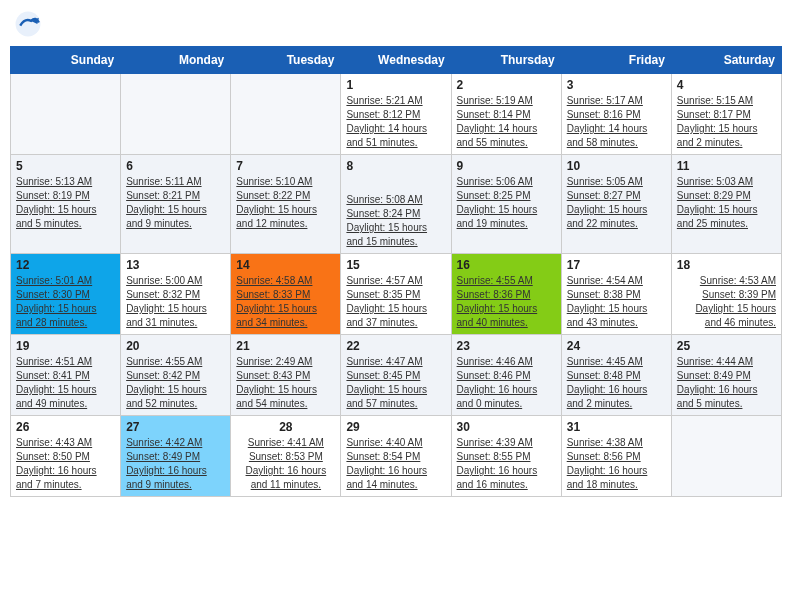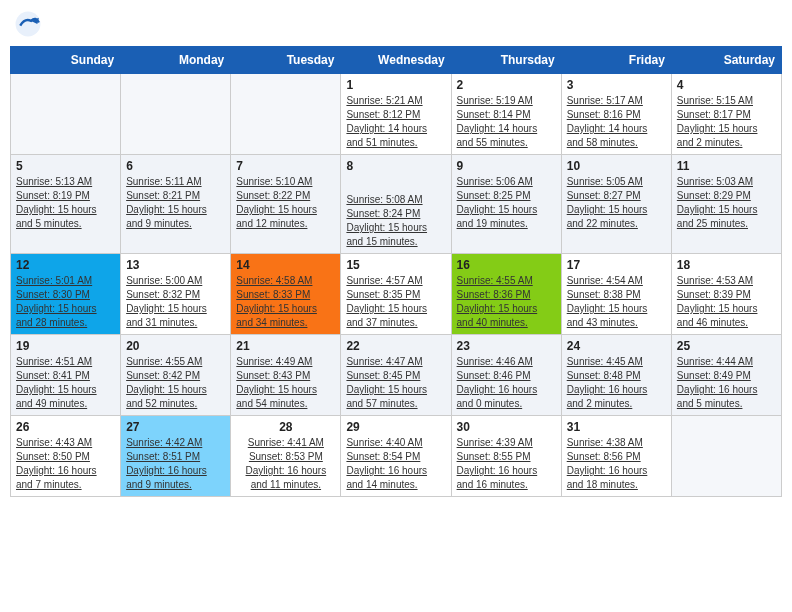--- a/index.html
+++ b/index.html
@@ -256,21 +256,21 @@
         </td>
         <td style="background: rgb(255, 255, 255);">
           <div class="day-number">17</div>
           <div class="day-info" style="white-space: pre-line;">Sunrise: 4:54 AM
 Sunset: 8:38 PM
 Daylight: 15 hours
 and 43 minutes.</div>
         </td>
         <td style="background: rgb(255, 255, 255);">
           <div class="day-number">18</div>
-          <div class="day-info" style="white-space: pre-line;">Sunrise: 4:53 AM
+          <div class="day-info" style="white-space: pre-line; text-align: right;">Sunrise: 4:53 AM
 Sunset: 8:39 PM
 Daylight: 15 hours
 and 46 minutes.</div>
         </td>
       </tr>
       <tr>
         <td style="background: rgb(240, 243, 248);">
           <div class="day-number">19</div>
           <div class="day-info" style="white-space: pre-line;">Sunrise: 4:51 AM
 Sunset: 8:41 PM
@@ -279,21 +279,21 @@
         </td>
         <td style="background: rgb(240, 243, 248);">
           <div class="day-number">20</div>
           <div class="day-info" style="white-space: pre-line;">Sunrise: 4:55 AM
 Sunset: 8:42 PM
 Daylight: 15 hours
 and 52 minutes.</div>
         </td>
         <td style="background: rgb(240, 243, 248);">
           <div class="day-number">21</div>
-          <div class="day-info" style="white-space: pre-line;">Sunrise: 4:49 AM
+          <div class="day-info" style="white-space: pre-line;">Sunrise: 2:49 AM
 Sunset: 8:43 PM
 Daylight: 15 hours
 and 54 minutes.</div>
         </td>
         <td style="background: rgb(240, 243, 248);">
           <div class="day-number">22</div>
           <div class="day-info" style="white-space: pre-line;">Sunrise: 4:47 AM
 Sunset: 8:45 PM
 Daylight: 15 hours
 and 57 minutes.</div>
@@ -324,21 +324,21 @@
         <td style="background: rgb(255, 255, 255);">
           <div class="day-number">26</div>
           <div class="day-info" style="white-space: pre-line;">Sunrise: 4:43 AM
 Sunset: 8:50 PM
 Daylight: 16 hours
 and 7 minutes.</div>
         </td>
         <td style="background: #7dd3fc;">
           <div class="day-number">27</div>
           <div class="day-info" style="white-space: pre-line;">Sunrise: 4:42 AM
-Sunset: 8:51 PM
+Sunset: 8:49 PM
 Daylight: 16 hours
 and 9 minutes.</div>
         </td>
         <td style="background: rgb(255, 255, 255); text-align: center;">
           <div class="day-number">28</div>
           <div class="day-info" style="white-space: pre-line;">Sunrise: 4:41 AM
 Sunset: 8:53 PM
 Daylight: 16 hours
 and 11 minutes.</div>
         </td>

